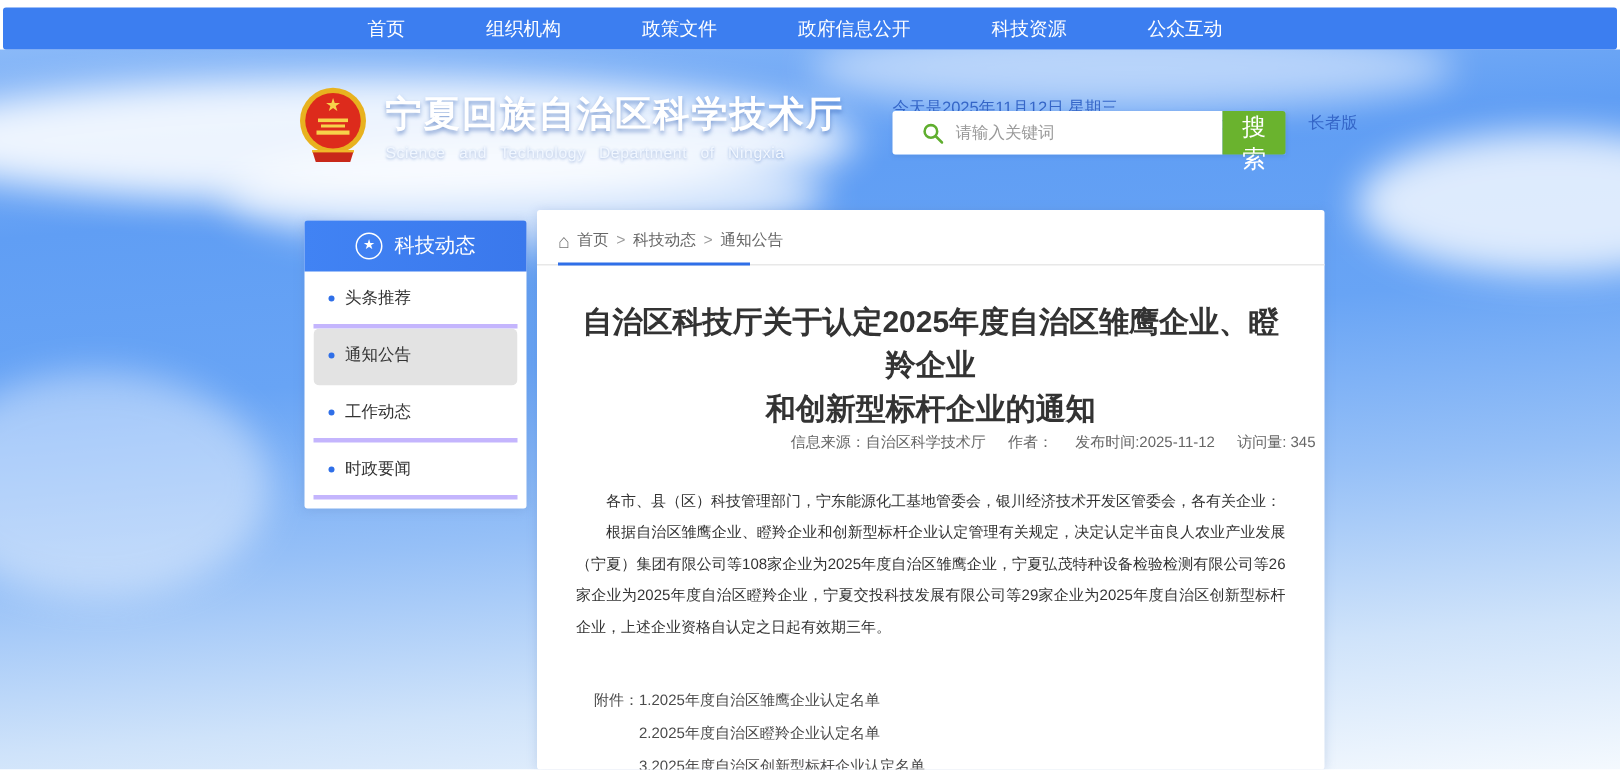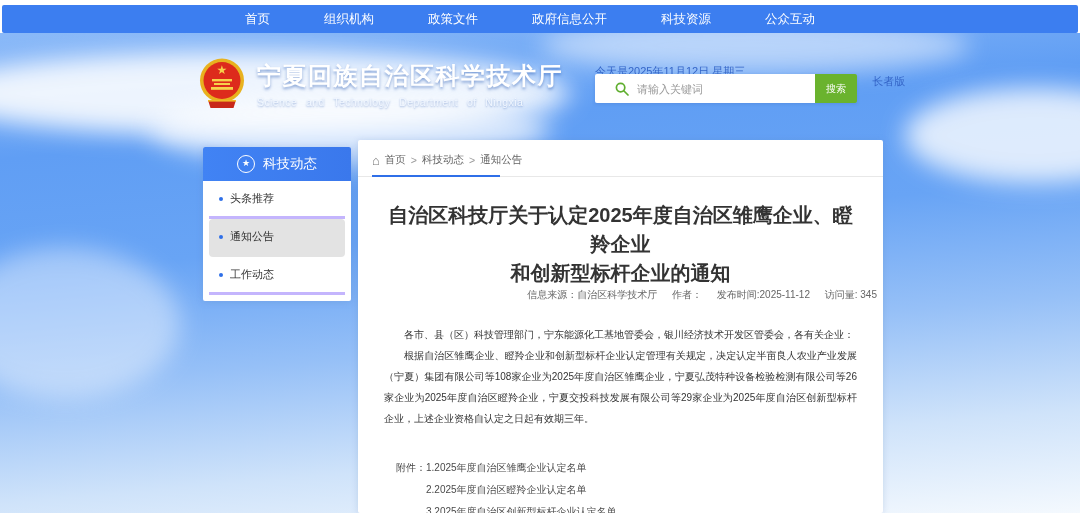--- a/index.html
+++ b/index.html
@@ -35,21 +35,21 @@
   .top-right .links{margin-left:auto;display:flex;gap:25px;margin-top:20px;}
   .top-right a{color:#3566c8;text-decoration:none;cursor:pointer;}
 
   .searchbar{position:absolute;left:595px;top:74px;width:262px;height:29px;display:flex;z-index:12;
              box-shadow:0 1px 3px rgba(60,100,180,.25);}
   .search-input-wrap{flex:1;background:#fff;display:flex;align-items:center;padding-left:20px;gap:6px;
                      border-radius:2px 0 0 2px;}
   .search-input-wrap input{border:none;outline:none;flex:1;font-size:11px;color:#333;background:transparent;
                            font-family:inherit;min-width:0;}
   .search-input-wrap input::placeholder{color:#9a9a9a;}
-  .search-btn{width:42px;border:none;background:#6ab32e;color:#fff;font-size:10px;cursor:pointer;
+  .search-btn{width:42px;border:none;background:#6ab32e;color:#fff;font-size:16px;cursor:pointer;
               border-radius:0 2px 2px 0;font-family:inherit;}
 
   
   .sidebar{position:absolute;left:203px;top:147px;width:148px;background:#fff;z-index:11;
            box-shadow:0 1px 7px rgba(90,125,180,.22);padding-bottom:6px;border-radius:2px;}
   .sidebar-head{height:34px;background:linear-gradient(90deg,#4183f4,#3a78ec);color:#fff;display:flex;
                 align-items:center;justify-content:center;gap:8px;font-size:13.5px;border-radius:2px 2px 0 0;}
   .circ-star{width:16px;height:16px;border:1px solid #fff;border-radius:50%;font-size:9px;line-height:15px;
              text-align:center;flex:0 0 auto;}
   .side-item{height:35px;display:flex;align-items:center;margin:0 6px;gap:7px;padding-left:10px;
@@ -145,20 +145,24 @@
       <span>头条推荐</span>
     </div>
     <div class="side-item active">
       <span class="dot"></span>
       <span>通知公告</span>
     </div>
     <div class="side-item">
       <span class="dot"></span>
       <span>工作动态</span>
     </div>
+    <div class="side-item">
+      <span class="dot"></span>
+      <span>时政要闻</span>
+    </div>
   </aside>
 
   <main class="article-box">
     <div class="breadcrumb">
       <span class="home-ico">⌂</span>
       <a>首页</a>
       <span class="sep">&gt;</span>
       <a>科技动态</a>
       <span class="sep">&gt;</span>
       <span class="cur">通知公告</span>

